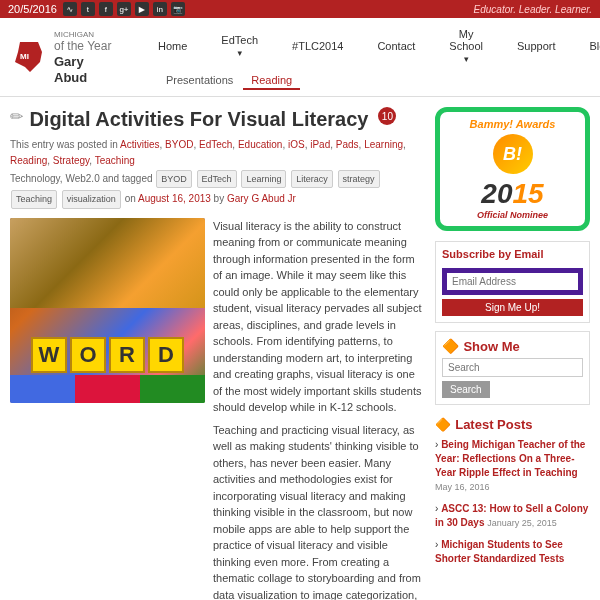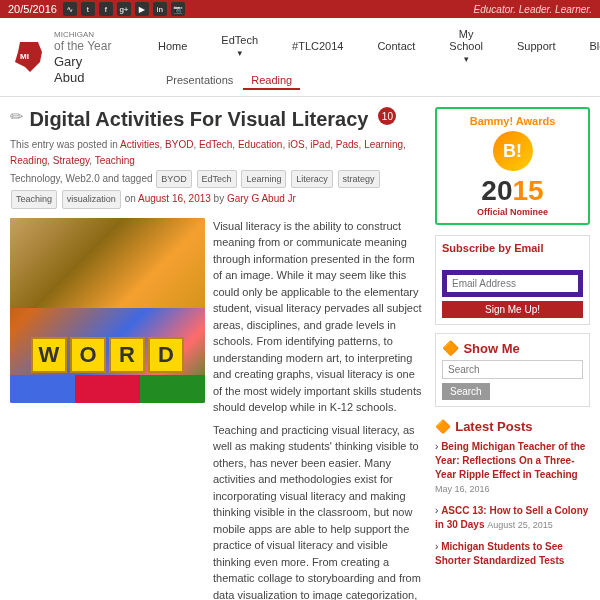--- a/index.html
+++ b/index.html
@@ -46,32 +46,32 @@
     .word-letter { background: #FFD700; color: #333; font-size: 22px; font-weight: bold; width: 36px; height: 36px; display: flex; align-items: center; justify-content: center; border: 2px solid #B8860B; }
     .image-bottom-strip { position: absolute; bottom: 0; left: 0; right: 0; height: 28px; display: flex; }
     .strip-blue { flex: 1; background: #4169E1; }
     .strip-red { flex: 1; background: #DC143C; }
     .strip-green { flex: 1; background: #228B22; }
 
     .article-text { flex: 1; font-size: 11px; line-height: 1.5; color: #444; }
     .article-text p { margin-bottom: 6px; }
 
     
-    .sidebar-award-box { border: 2px solid #22c55e; border-radius: 3px; padding: 6px; margin-bottom: 10px; text-align: center; background: white; }
+    .sidebar-award-box { border: 5px solid #22c55e; border-radius: 12px; padding: 6px; margin-bottom: 10px; text-align: center; background: white; font-style: italic; }
     .award-title { font-size: 11px; font-weight: bold; color: #ff8c00; margin-bottom: 2px; }
     .award-year { font-size: 28px; font-weight: bold; color: #333; }
     .official-nominee { font-size: 9px; color: #b22222; font-weight: bold; }
 
     .sidebar-nnstoy { background: #f9f9f9; border: 1px solid #ddd; padding: 6px; margin-bottom: 8px; font-size: 9px; color: #555; line-height: 1.4; }
     .nnstoy-badge { display: flex; align-items: center; gap: 4px; margin-bottom: 4px; }
     .badge-circle { width: 28px; height: 28px; border-radius: 50%; background: linear-gradient(135deg, #8B4513, #D2691E); flex-shrink: 0; }
     .top-user { font-size: 9px; color: #666; text-align: center; font-weight: bold; }
 
     .sidebar-subscribe { border: 1px solid #ddd; padding: 6px; margin-bottom: 8px; }
-    .sidebar-section-title { font-size: 11px; font-weight: bold; color: #b22222; margin-bottom: 16px; }
+    .sidebar-section-title { font-size: 11px; font-weight: bold; color: #b22222; margin-bottom: 8px; }
     .email-input { width: 100%; border: 5px solid #4c1d95; padding: 3px 5px; font-size: 10px; margin-bottom: 4px; }
     .subscribe-btn { background: #b22222; color: white; border: none; padding: 3px 8px; font-size: 10px; cursor: pointer; width: 100%; }
 
     .sidebar-search { border: 1px solid #ddd; padding: 6px; margin-bottom: 8px; }
     .show-me-title { font-size: 13px; font-weight: bold; color: #b22222; margin-bottom: 4px; display: flex; align-items: center; gap: 4px; }
     .search-input { width: 100%; border: 1px solid #ccc; padding: 3px 5px; font-size: 10px; margin-bottom: 4px; }
     .search-btn { background: #999; color: white; border: none; padding: 3px 8px; font-size: 10px; cursor: pointer; }
 
     .sidebar-latest { padding: 4px 0; }
     .latest-title { font-size: 13px; font-weight: bold; color: #b22222; margin-bottom: 6px; display: flex; align-items: center; gap: 4px; }
@@ -101,21 +101,21 @@
 <div class="header-main">
   <div class="logo-area">
 
     <svg width="38" height="40" viewBox="0 0 38 40">
       <polygon points="10,5 28,5 32,15 30,25 20,35 15,30 5,25 8,15" fill="#b22222"></polygon>
       <text x="10" y="22" font-size="8" fill="white" font-weight="bold">MI</text>
     </svg>
     <div>
       <div style="font-size:8px;color:#777;text-transform:uppercase;">Michigan</div>
       <div style="font-size:12px;color:#777;">of the Year</div>
-      <div style="font-size:16px;font-weight:normal;color:#b22222;line-height:1;">
+      <div style="font-size:16px;font-weight:bold;color:#b22222;line-height:1;">
         <span style="font-size:13px;color:#333;">Gary</span><br>
         <span style="font-size:13px;color:#333;">Abud</span>
       </div>
     </div>
   </div>
   <div class="nav-area">
     <div class="nav-primary">
       <button class="nav-item">Home</button>
       <button class="nav-item has-dropdown">EdTech</button>
       <button class="nav-item">#TLC2014</button>
@@ -231,21 +231,21 @@
         <span>Latest Posts</span>
       </div>
       <div class="latest-item">
         <span>›</span>
         <a>Being Michigan Teacher of the Year: Reflections On a Three-Year Ripple Effect in Teaching</a>
         <span class="date">May 16, 2016</span>
       </div>
       <div class="latest-item">
         <span>›</span>
         <a>ASCC 13: How to Sell a Colony in 30 Days</a>
-        <span class="date">August 25, 2015</span>
+        <span class="date">January 25, 2015</span>
       </div>
       <div class="latest-item">
         <span>›</span>
         <a>Michigan Students to See Shorter Standardized Tests</a>
       </div>
     </div>
 
   </div>
 </div>
 

